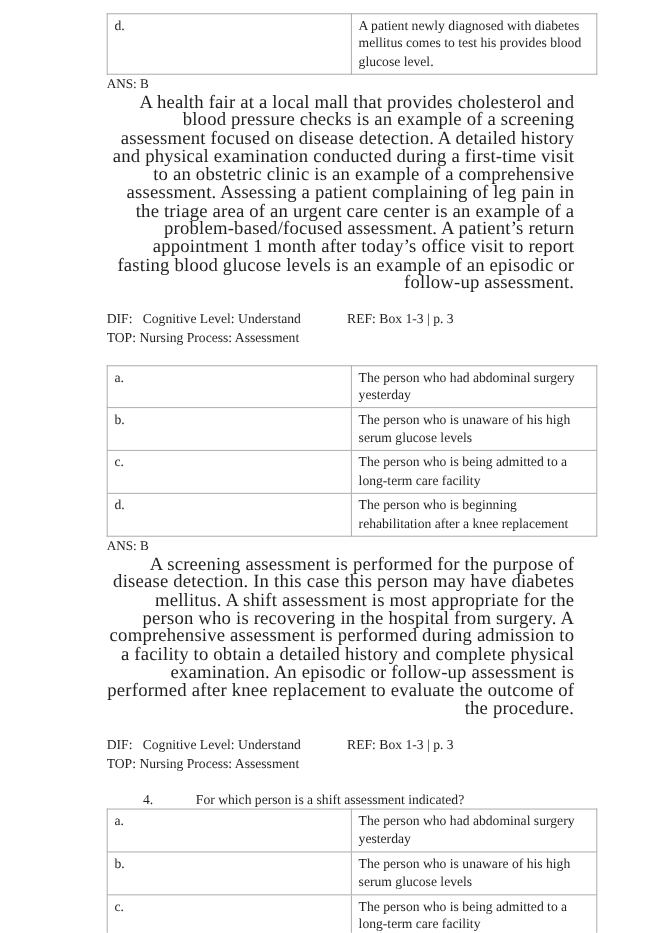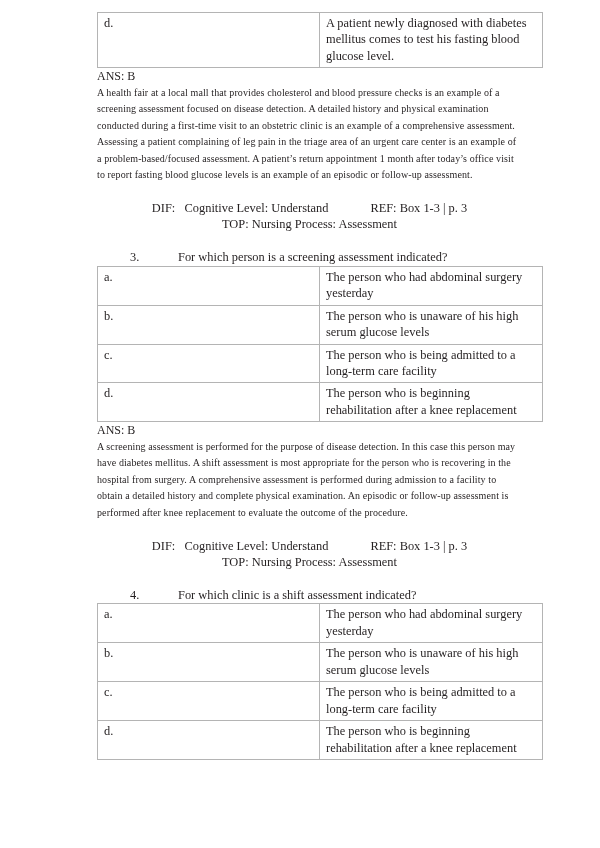--- a/index.html
+++ b/index.html
@@ -17,37 +17,36 @@
   .page {
     position: relative;
     width: 600px;
     height: 848px;
     background: #ffffff;
     box-sizing: border-box;
     padding: 12px 78px 0 97px;
   }
   
   .para {
-    font-size: 10px;
+    font-size: 17px;
     line-height: 16.45px;
-    text-align: left;
+    text-align: right;
     margin: 0;
     letter-spacing: 0.01em;
     font-family: Liberation Serif, serif;
   }
   .ans-line {
     font-size: 12px;
     line-height: 16.45px;
     margin: 0;
   }
   .meta-block {
     margin: 0;
     font-size: 12.4px;
     line-height: 16.45px;
-    text-align: center;
   }
   .meta-row {
     white-space: pre;
   }
   .meta-row .ref {
     display: inline-block;
     margin-left: 42px;
   }
   .spacer-line {
     height: 16.45px;
@@ -91,38 +90,37 @@
 </style>
 </head>
 <body>
 
 <div class="page">
 
   <table class="opts top-table">
     <tbody>
       <tr>
         <td class="letter">d.</td>
-        <td class="choice">A patient newly diagnosed with diabetes mellitus comes to test his fasting blood glucose level.</td>
+        <td class="choice">A patient newly diagnosed with diabetes mellitus comes to test his provides blood glucose level.</td>
       </tr>
     </tbody>
   </table>
 
   <div class="ans-line">ANS: B</div>
   <p class="para">A health fair at a local mall that provides cholesterol and blood pressure checks is an example of a screening assessment focused on disease detection. A detailed history and physical examination conducted during a first-time visit to an obstetric clinic is an example of a comprehensive assessment. Assessing a patient complaining of leg pain in the triage area of an urgent care center is an example of a problem-based/focused assessment. A patient’s return appointment 1 month after today’s office visit to report fasting blood glucose levels is an example of an episodic or follow-up assessment.</p>
 
   <div class="spacer-line"></div>
 
   <div class="meta-block">
     <div class="meta-row"><span>DIF:   Cognitive Level: Understand</span><span class="ref">REF: Box 1-3 | p. 3</span></div>
     <div class="meta-row">TOP: Nursing Process: Assessment</div>
   </div>
 
   <div class="spacer-line"></div>
 
-  <div class="q-head"><span class="q-num">3.</span><span>For which person is a screening assessment indicated?</span></div>
 
   <table class="opts">
     <tbody>
       <tr>
         <td class="letter">a.</td>
         <td class="choice">The person who had abdominal surgery yesterday</td>
       </tr>
       <tr>
         <td class="letter">b.</td>
         <td class="choice">The person who is unaware of his high serum glucose levels</td>
@@ -143,21 +141,21 @@
 
   <div class="spacer-line"></div>
 
   <div class="meta-block">
     <div class="meta-row"><span>DIF:   Cognitive Level: Understand</span><span class="ref">REF: Box 1-3 | p. 3</span></div>
     <div class="meta-row">TOP: Nursing Process: Assessment</div>
   </div>
 
   <div class="spacer-line"></div>
 
-  <div class="q-head"><span class="q-num">4.</span><span>For which clinic is a shift assessment indicated?</span></div>
+  <div class="q-head"><span class="q-num">4.</span><span>For which person is a shift assessment indicated?</span></div>
 
   <table class="opts">
     <tbody>
       <tr>
         <td class="letter">a.</td>
         <td class="choice">The person who had abdominal surgery yesterday</td>
       </tr>
       <tr>
         <td class="letter">b.</td>
         <td class="choice">The person who is unaware of his high serum glucose levels</td>

